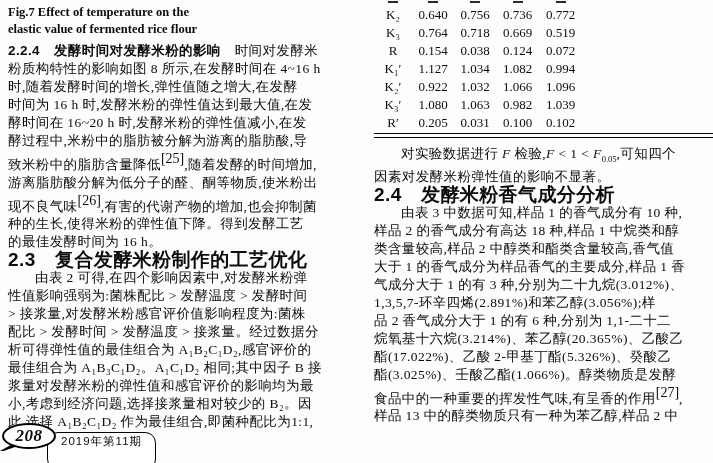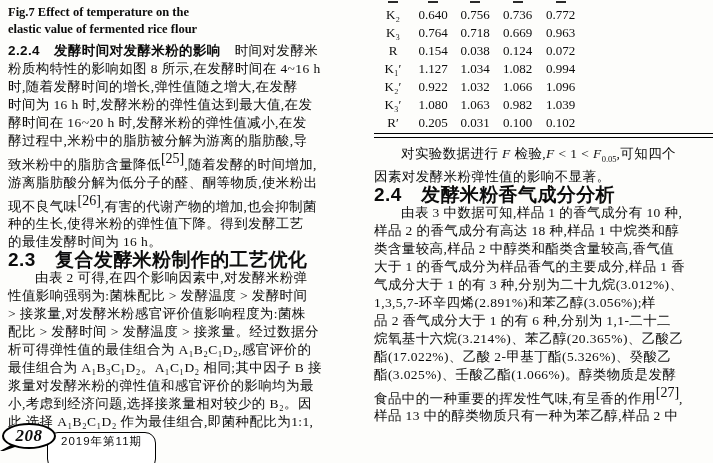--- a/index.html
+++ b/index.html
@@ -102,21 +102,21 @@
         <span>0.640</span>
         <span>0.756</span>
         <span>0.736</span>
         <span>0.772</span>
     </div>
     <div class="tbl-row">
       <span>K₃</span>
         <span>0.764</span>
         <span>0.718</span>
         <span>0.669</span>
-        <span>0.963</span>
+        <span>0.519</span>
     </div>
     <div class="tbl-row">
       <span>R</span>
         <span>0.154</span>
         <span>0.038</span>
         <span>0.124</span>
         <span>0.072</span>
     </div>
     <div class="tbl-row">
       <span>K₁′</span>

